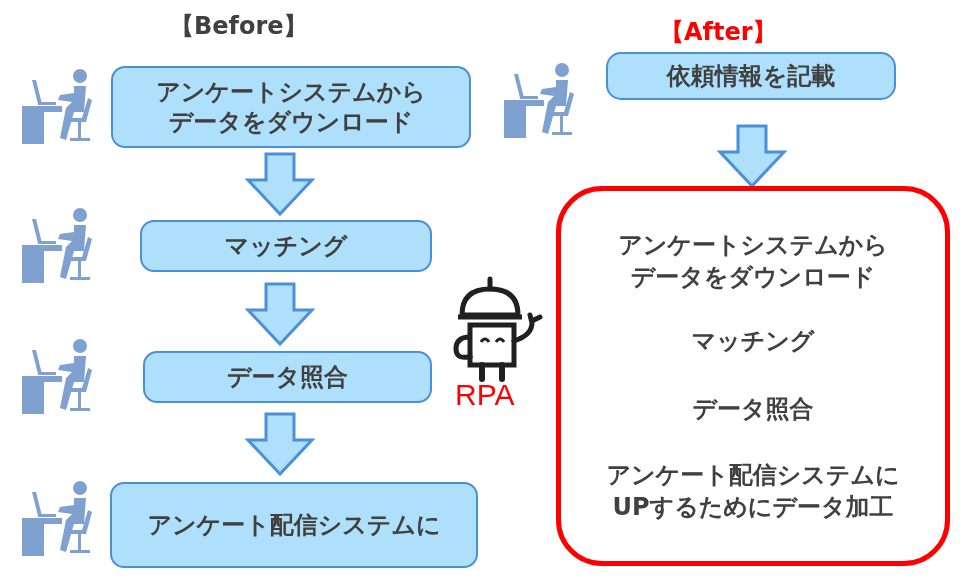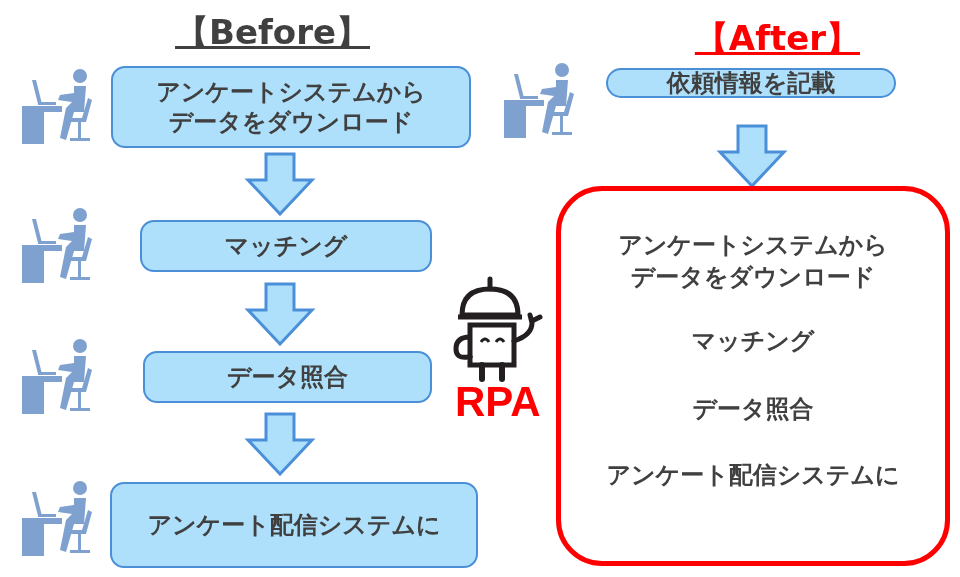--- a/index.html
+++ b/index.html
@@ -1,32 +1,32 @@
 <!DOCTYPE html>
 <html><head>
 <meta charset="utf-8">
 <style>
   html, body { margin:0; padding:0; background:#ffffff; }
   body { width:960px; height:577px; position:relative; overflow:hidden;
          font-family:"DejaVu Sans", "Liberation Sans", sans-serif; }
-  .heading { position:absolute; font-weight:bold; font-size:34px; text-align:right;text-decoration:underline; }
+  .heading { position:absolute; font-weight:bold; font-size:24px; text-align:left; }
   .heading-before { left:170px; top:10px; width:200px; color:#404040; }
   .heading-after { left:660px; top:16px; width:200px; color:#ff0000; }
   .step-box { position:absolute; background:#aee0fb; border:2.5px solid #4a8fd8;
               border-radius:14px; box-sizing:border-box; display:flex; align-items:center;
               justify-content:center; text-align:center; color:#404040; font-weight:bold;
               font-size:24px; line-height:30px; }
   .arrow { position:absolute; width:72px; height:64px; }
   .person { position:absolute; width:80px; height:80px; }
   .rpa-box { position:absolute; left:556px; top:186px; width:394px; height:380px;
              border:5px solid #ff0000; border-radius:46px; box-sizing:border-box; }
   .rpa-item { position:absolute; left:0; width:100%; text-align:center; color:#404040;
               font-weight:bold; font-size:24px; line-height:32px; }
   .robot { position:absolute; left:448px; top:275px; width:110px; height:110px; }
-  .rpa-label { position:absolute; left:455px; top:378px; font-weight:bold; font-size:42px;
+  .rpa-label { position:absolute; left:455px; top:378px; font-weight:normal; font-size:30px;
                color:#ff0000; font-family:"Liberation Sans", sans-serif; }
 </style>
 </head>
 <body>
 
 <svg width="0" height="0" style="position:absolute">
   <defs>
     <symbol id="person-sym" viewBox="0 0 80 80">
       <rect x="4" y="42" width="22" height="36" fill="#7ea1cf"></rect>
       <rect x="4" y="40" width="40" height="6" fill="#7ea1cf"></rect>
@@ -85,21 +85,21 @@
   </svg>
 <div class="step-box" style="left:110px;top:482px;width:368px;height:86px;">
   <div>
       <div>アンケート配信システムに</div>
     </div>
 </div>
 
 <svg class="person" style="left:500px;top:60px">
     <use href="#person-sym"></use>
   </svg>
-<div class="step-box" style="left:606px;top:68px;width:290px;height:30px;border-radius:15px;">
+<div class="step-box" style="left:606px;top:52px;width:290px;height:48px;border-radius:15px;">
   <span>依頼情報を記載</span>
 </div>
 <svg class="arrow" style="left:716px;top:124px">
     <use href="#arrow-sym"></use>
   </svg>
 
 <svg class="robot" viewBox="0 0 110 110">
   <line x1="42" y1="4" x2="42" y2="14" stroke="#231f20" stroke-width="5" stroke-linecap="round"></line>
   <path d="M14 40 Q14 14 42 14 Q70 14 70 40 Z" fill="none" stroke="#231f20" stroke-width="5"></path>
   <line x1="10" y1="42" x2="74" y2="42" stroke="#231f20" stroke-width="5"></line>
@@ -119,14 +119,15 @@
     <div>データをダウンロード</div>
   </div>
   <div class="rpa-item" style="top:134px">
     <div>マッチング</div>
   </div>
   <div class="rpa-item" style="top:202px">
     <div>データ照合</div>
   </div>
   <div class="rpa-item" style="top:268px">
     <div>アンケート配信システムに</div>
+    <div>UPするためにデータ加工</div>
   </div>
 </div>
 
 </body></html>

